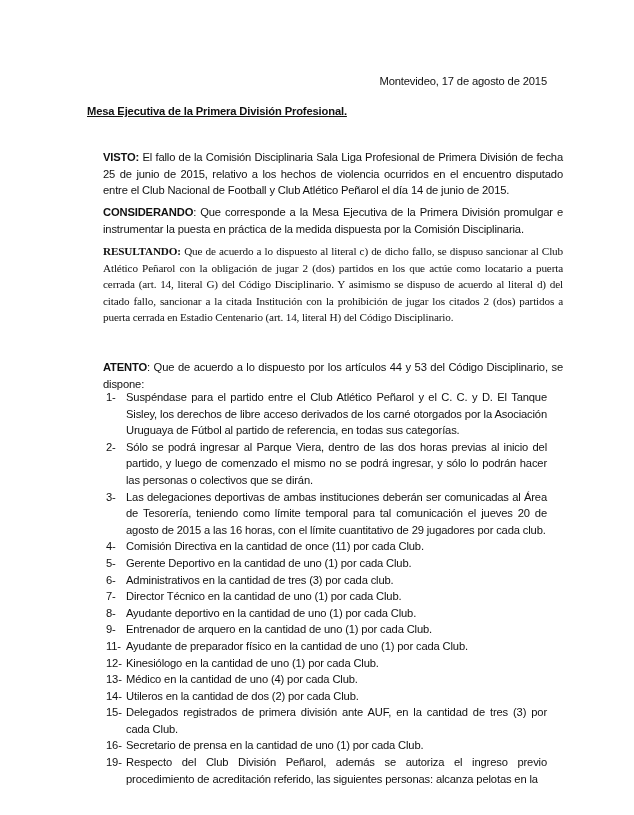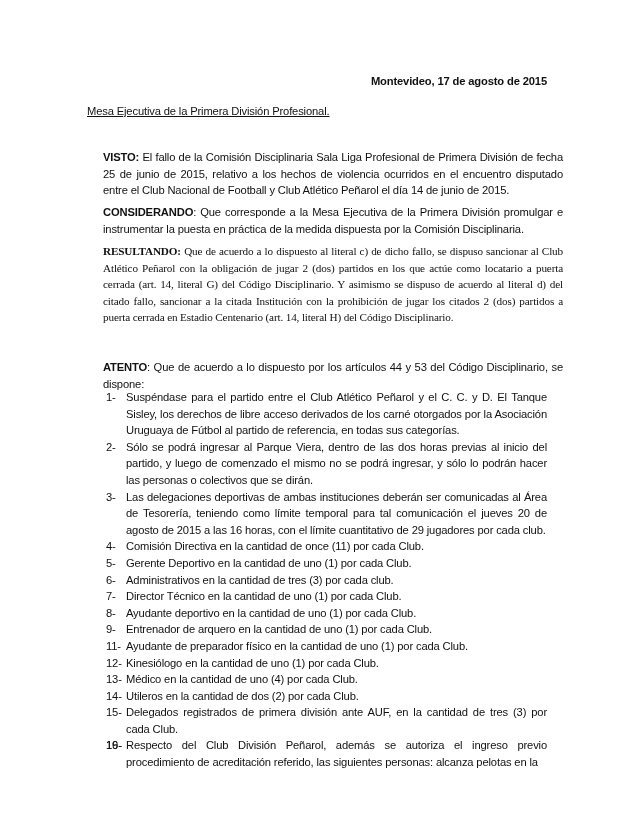--- a/index.html
+++ b/index.html
@@ -6,22 +6,22 @@
     body {
       width: 634px; height: 815px; overflow: hidden; position: relative;
       font-family: "Liberation Sans", sans-serif;
       color: #111111;
     }
     .page {
       position: absolute; left: 87px; top: 0; width: 460px;
       font-size: 11.2px; line-height: 16.6px;
       letter-spacing: -0.15px;
     }
-    .date { position: absolute; top: 73px; right: 0; text-align: center; white-space: nowrap; font-weight: bold; }
-    .heading { position: absolute; top: 103px; left: 0; font-weight: normal; text-decoration: underline; white-space: nowrap; text-align: center; }
+    .date { position: absolute; top: 73px; right: 0; text-align: center; white-space: nowrap; }
+    .heading { position: absolute; top: 103px; left: 0; font-weight: bold; text-decoration: underline; white-space: nowrap; text-align: center; }
     .para { position: absolute; left: 0; width: 460px; text-align: justify; margin: 16px; }
     .para b { font-weight: bold; }
     .p-visto { top: 133px; }
     .p-consid { top: 188px; }
     .p-result { top: 227px; font-family: Liberation Serif, serif; }
     .p-atento { top: 343px; }
     ol.list { position: absolute; left: 0; top: 389px; width: 460px; margin: 0; padding: 0; list-style: none; }
     ol.list li { position: relative; padding-left: 39px; text-align: justify; }
     ol.list li .num { position: absolute; left: 19px; top: 0; }
     ol.list li.two-digit { padding-left: 39px; }
@@ -50,16 +50,16 @@
     <li><span class="num">5-</span><span>Gerente Deportivo en la cantidad de uno (1) por cada Club.</span></li>
     <li><span class="num">6-</span><span>Administrativos en la cantidad de tres (3) por cada club.</span></li>
     <li><span class="num">7-</span><span>Director Técnico en la cantidad de uno (1) por cada Club.</span></li>
     <li><span class="num">8-</span><span>Ayudante deportivo en la cantidad de uno (1) por cada Club.</span></li>
     <li><span class="num">9-</span><span>Entrenador de arquero en la cantidad de uno (1) por cada Club.</span></li>
     <li class="two-digit"><span class="num">11-</span><span>Ayudante de preparador físico en la cantidad de uno (1) por cada Club.</span></li>
     <li class="two-digit"><span class="num">12-</span><span>Kinesiólogo en la cantidad de uno (1) por cada Club.</span></li>
     <li class="two-digit"><span class="num">13-</span><span>Médico en la cantidad de uno (4) por cada Club.</span></li>
     <li class="two-digit"><span class="num">14-</span><span>Utileros en la cantidad de dos (2) por cada Club.</span></li>
     <li class="two-digit"><span class="num">15-</span><span>Delegados registrados de primera división ante AUF, en la cantidad de tres (3) por cada Club.</span></li>
-    <li class="two-digit"><span class="num">16-</span></li>
+    <li class="two-digit"><span class="num">16-</span><span>Secretario de prensa en la cantidad de uno (1) por cada Club.</span></li>
     <li class="two-digit"><span class="num">19-</span><span>Respecto del Club División Peñarol, además se autoriza el ingreso previo procedimiento de acreditación referido, las siguientes personas: alcanza pelotas en la</span></li>
   </ol>
 </div>
 
 </body></html>

